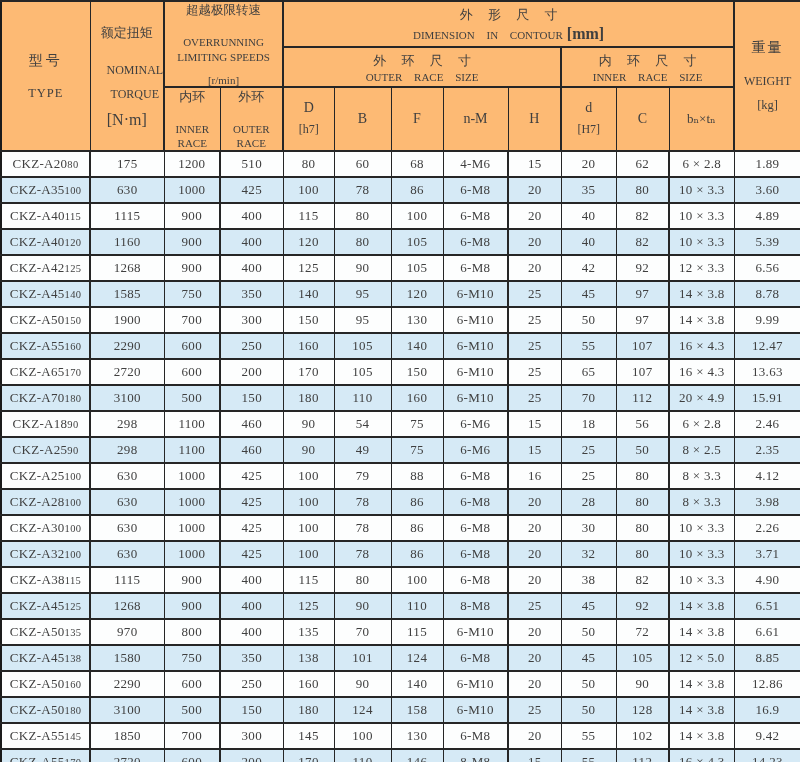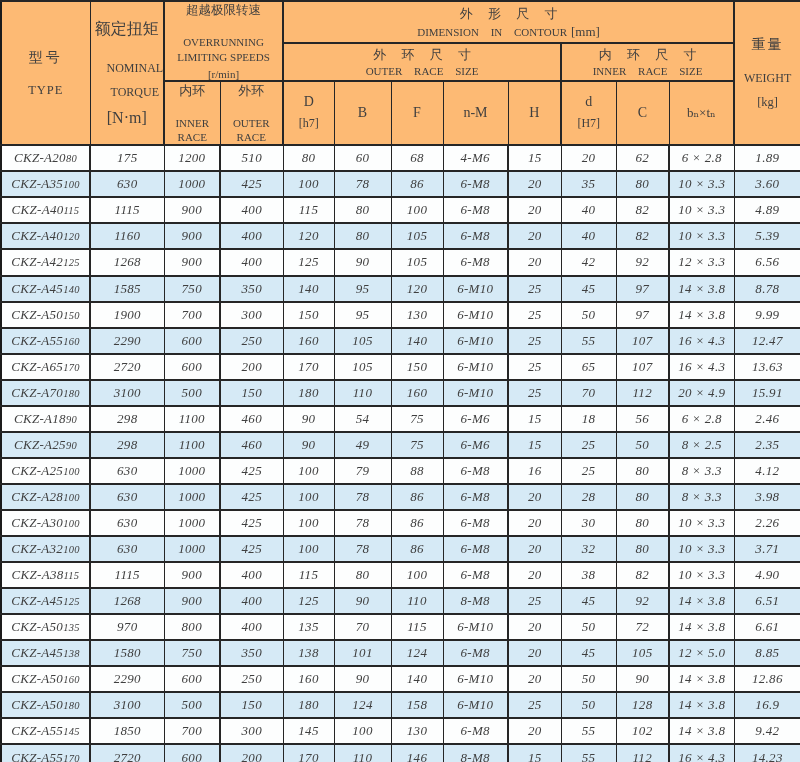--- a/index.html
+++ b/index.html
@@ -11,46 +11,46 @@
     color:#3f3f3f;background:#fff;
   }
   table{border:2px solid #1b1b1b;}
   th,td{
     border:1px solid #262626;
     border-top-width:2px;border-bottom-width:2px;
     padding:0;text-align:center;vertical-align:middle;overflow:hidden;
   }
   .b2l{border-left-width:2px;}
   thead th{background:#fdba74;font-weight:normal;}
-  tbody tr{height:17px;font-style:italic;}
+  tbody tr{height:17px;}
   tbody tr.blue td{background:#d6eaf6;}
   tbody tr.white td{background:#fdfefe;}
   tbody td{font-size:13px;letter-spacing:0.3px;}
   .zh{font-size:13px;}
   .en{font-size:11px;}
   .unit{font-size:11px;}
   .pre{white-space:pre-line;margin-top:16px;}
   
   .th-type .zh{font-size:14px;letter-spacing:3px;margin-bottom:16px;}
   .th-type .en{font-size:12.5px;letter-spacing:1px;}
   
-  .th-torque .zh{font-size:16px;margin-bottom:4px;}
+  .th-torque .zh{font-size:13px;margin-bottom:4px;}
   .th-torque .en{font-size:12px;line-height:2.0;padding-left:16px;}
   .th-torque .unit{font-size:16px;margin-top:5px;}
   
   .th-speeds .zh{font-size:12.5px;margin-bottom:1px;}
   .th-speeds .en{font-size:11px;line-height:1.35;}
-  .th-speeds .unit{margin-top:3px;}
+  .th-speeds .unit{margin-top:9px;}
   
   .th-race .zh{font-size:13px;margin-bottom:3px;}
   .th-race .en{font-size:11px;line-height:1.3;}
   
   .th-group .zh{font-size:13px;word-spacing:12px;}
   .th-group .en{font-size:11px;word-spacing:9px;margin-top:1px;}
-  .th-group .unit{display:inline;margin-left:4px;font-size:13px;}
+  .th-group .unit{display:inline;margin-left:4px;font-size:16px;font-weight:bold;}
   
   .h3c .cmain{font-size:14px;}
   .h3c .csub{font-size:12px;margin-top:6px;}
   
   .th-weight .zh{font-size:14px;letter-spacing:2px;margin-bottom:17px;}
   .th-weight .en{font-size:12px;margin-bottom:9px;}
   .th-weight .unit{font-size:12.5px;}
   
   .t-main{font-size:13px;}
   .t-suf{font-size:10.5px;}

